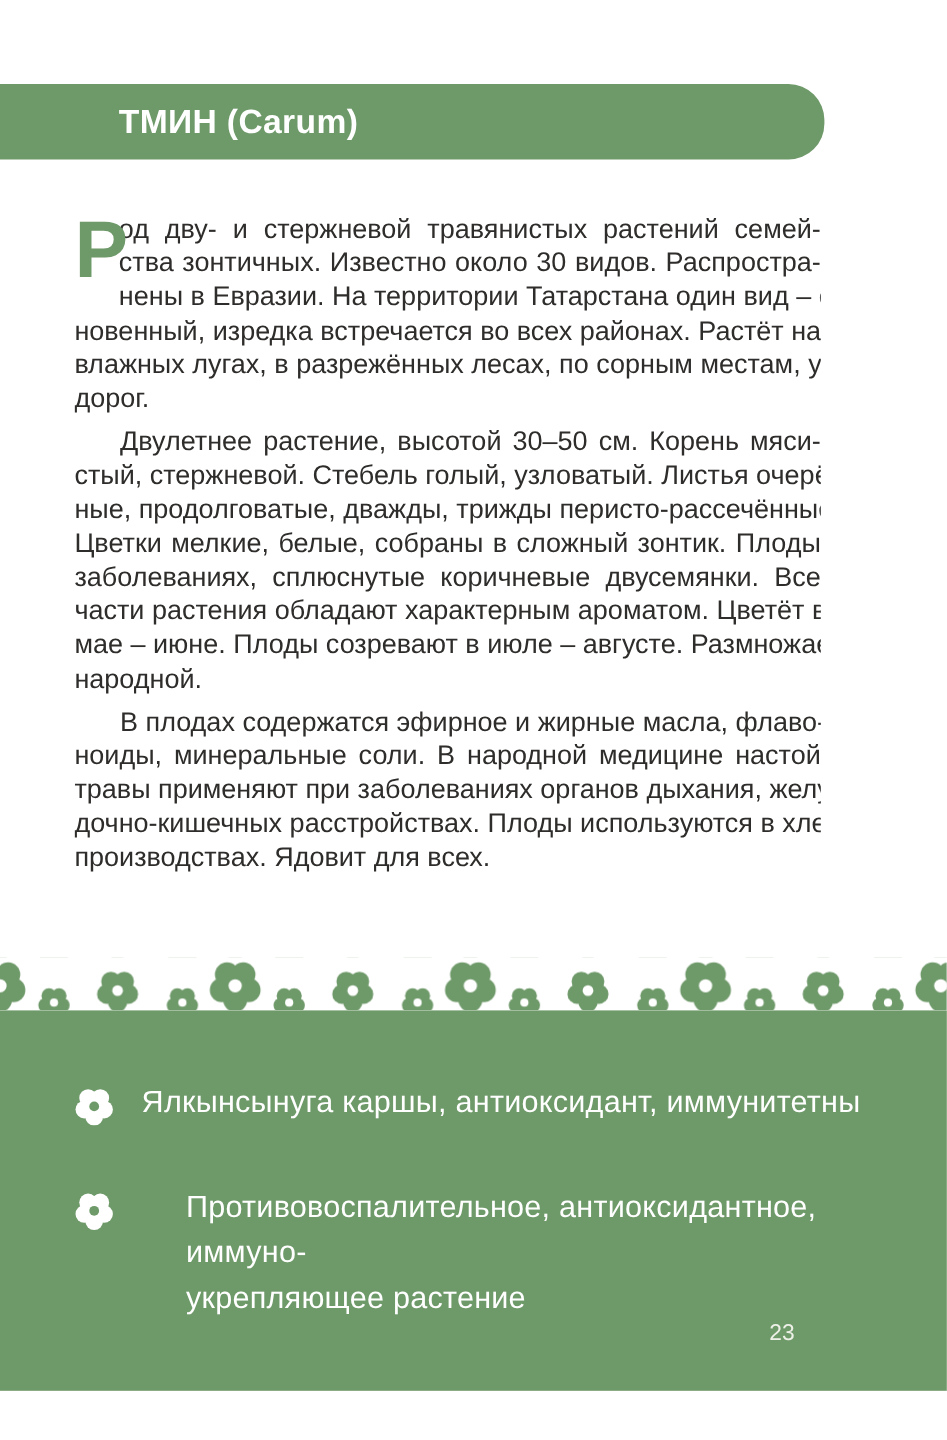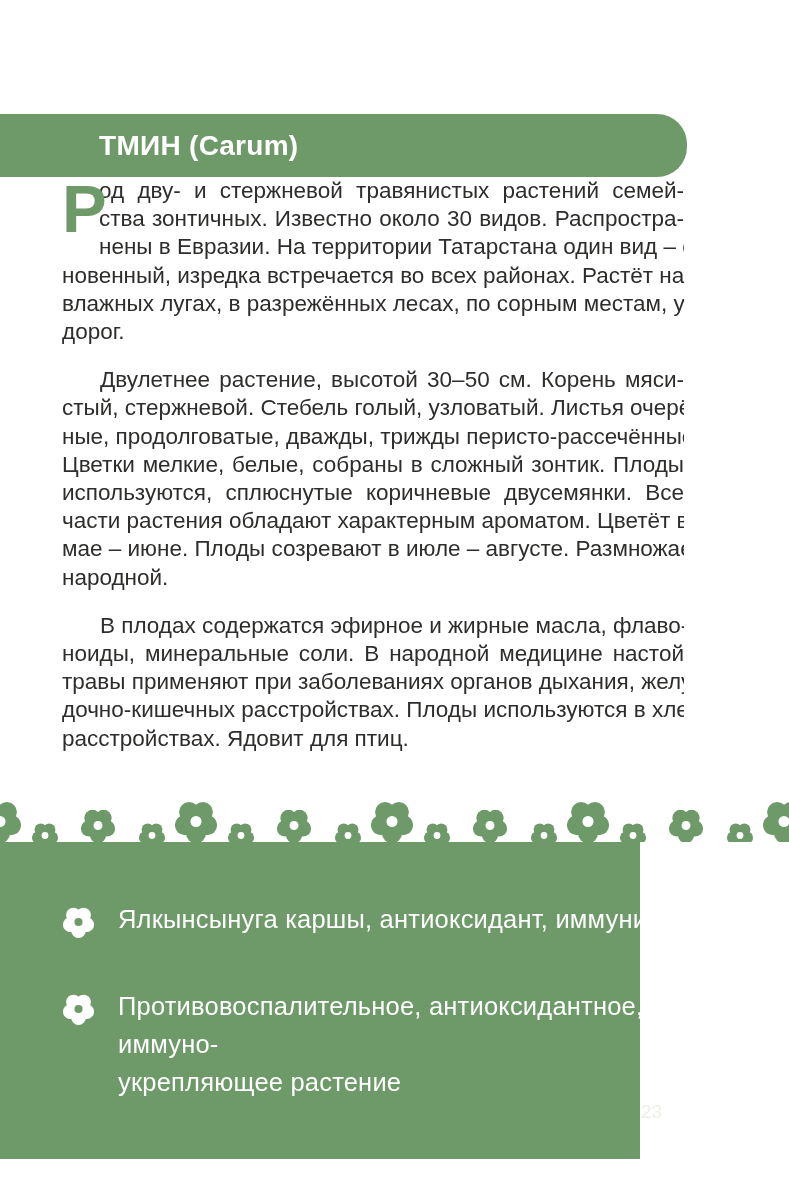--- a/index.html
+++ b/index.html
@@ -12,37 +12,36 @@
   }
   .title-bar {
     position: absolute;
     left: 0; top: 70px;
     width: 687px; height: 63px;
     background: #6e9969;
     border-radius: 0 30px 30px 0;
     display: flex;
     align-items: center;
     padding-left: 99px;
-    margin-top: 44px;
   }
   .title-bar h1 {
     color: #ffffff;
     font-size: 28px;
     font-weight: 700;
     letter-spacing: 0.3px;
   }
   .article {
     position: absolute;
     left: 62px; top: 177px;
     width: 622px;
     color: #2e2d2b;
     font-size: 22.5px;
     line-height: 28.2px;
   }
-  .para { margin-top: 20px; }
+  .para { margin-top: 8px; }
   .para:first-child { margin-top: 0; }
   .tl {
     text-align: justify;
     text-align-last: justify;
     white-space: nowrap;
     overflow: hidden;
   }
   .tl.last { text-align-last: left; }
   .tl.ind { padding-left: 38px; }
   .dropcap {
@@ -58,32 +57,32 @@
   }
   .divider {
     position: absolute;
     left: 0; top: 798px;
     width: 789px; height: 44px;
     display: block;
   }
   .band {
     position: absolute;
     left: 0; top: 842px;
-    width: 640px; height: 317px;
+    width: 789px; height: 317px;
     background: #6e9969;
   }
   .benefit {
     position: absolute;
     left: 62px;
     width: 660px;
     display: flex;
     align-items: flex-start;
   }
   .benefit.b1 { top: 58px; }
-  .benefit.b2 { top: 145px; }
+  .benefit.b2 { top: 145px; gap: 37px; }
   .benefit .marker {
     flex: 0 0 33px;
     margin-top: 5px;
   }
   .benefit-text {
     margin-left: 23px;
     color: #ffffff;
     font-size: 25.5px;
     line-height: 38px;
     font-weight: 500;
@@ -138,31 +137,31 @@
     <div class="tl">нены в Евразии. На территории Татарстана один вид – обык-</div>
     <div class="tl">новенный, изредка встречается во всех районах. Растёт на</div>
     <div class="tl">влажных лугах, в разрежённых лесах, по сорным местам, у</div>
     <div class="tl last">дорог.</div>
   </div>
   <div class="para">
     <div class="tl ind">Двулетнее растение, высотой 30–50 см. Корень мяси-</div>
     <div class="tl">стый, стержневой. Стебель голый, узловатый. Листья очерёд-</div>
     <div class="tl">ные, продолговатые, дважды, трижды перисто-рассечённые.</div>
     <div class="tl">Цветки мелкие, белые, собраны в сложный зонтик. Плоды</div>
-    <div class="tl">используются, сплюснутые коричневые двусемянки. Все</div>
+    <div class="tl">заболеваниях, сплюснутые коричневые двусемянки. Все</div>
     <div class="tl">части растения обладают характерным ароматом. Цветёт в</div>
     <div class="tl">мае – июне. Плоды созревают в июле – августе. Размножается</div>
     <div class="tl last">народной.</div>
   </div>
   <div class="para">
     <div class="tl ind">В плодах содержатся эфирное и жирные масла, флаво-</div>
     <div class="tl">ноиды, минеральные соли. В народной медицине настой</div>
     <div class="tl">травы применяют при заболеваниях органов дыхания, желу-</div>
     <div class="tl">дочно-кишечных расстройствах. Плоды используются в хле-</div>
-    <div class="tl last">расстройствах. Ядовит для птиц.</div>
+    <div class="tl last">производствах. Ядовит для всех.</div>
   </div>
 </main>
 
 <svg class="divider" viewBox="0 0 789 44" preserveAspectRatio="none">
   <rect x="0" y="0" width="789" height="44" fill="url(#flowrow)"></rect>
 </svg>
 
 <section class="band">
   <div class="benefit b1">
     <svg class="marker" viewBox="-17 -17.5 34 34" width="33" height="33">

